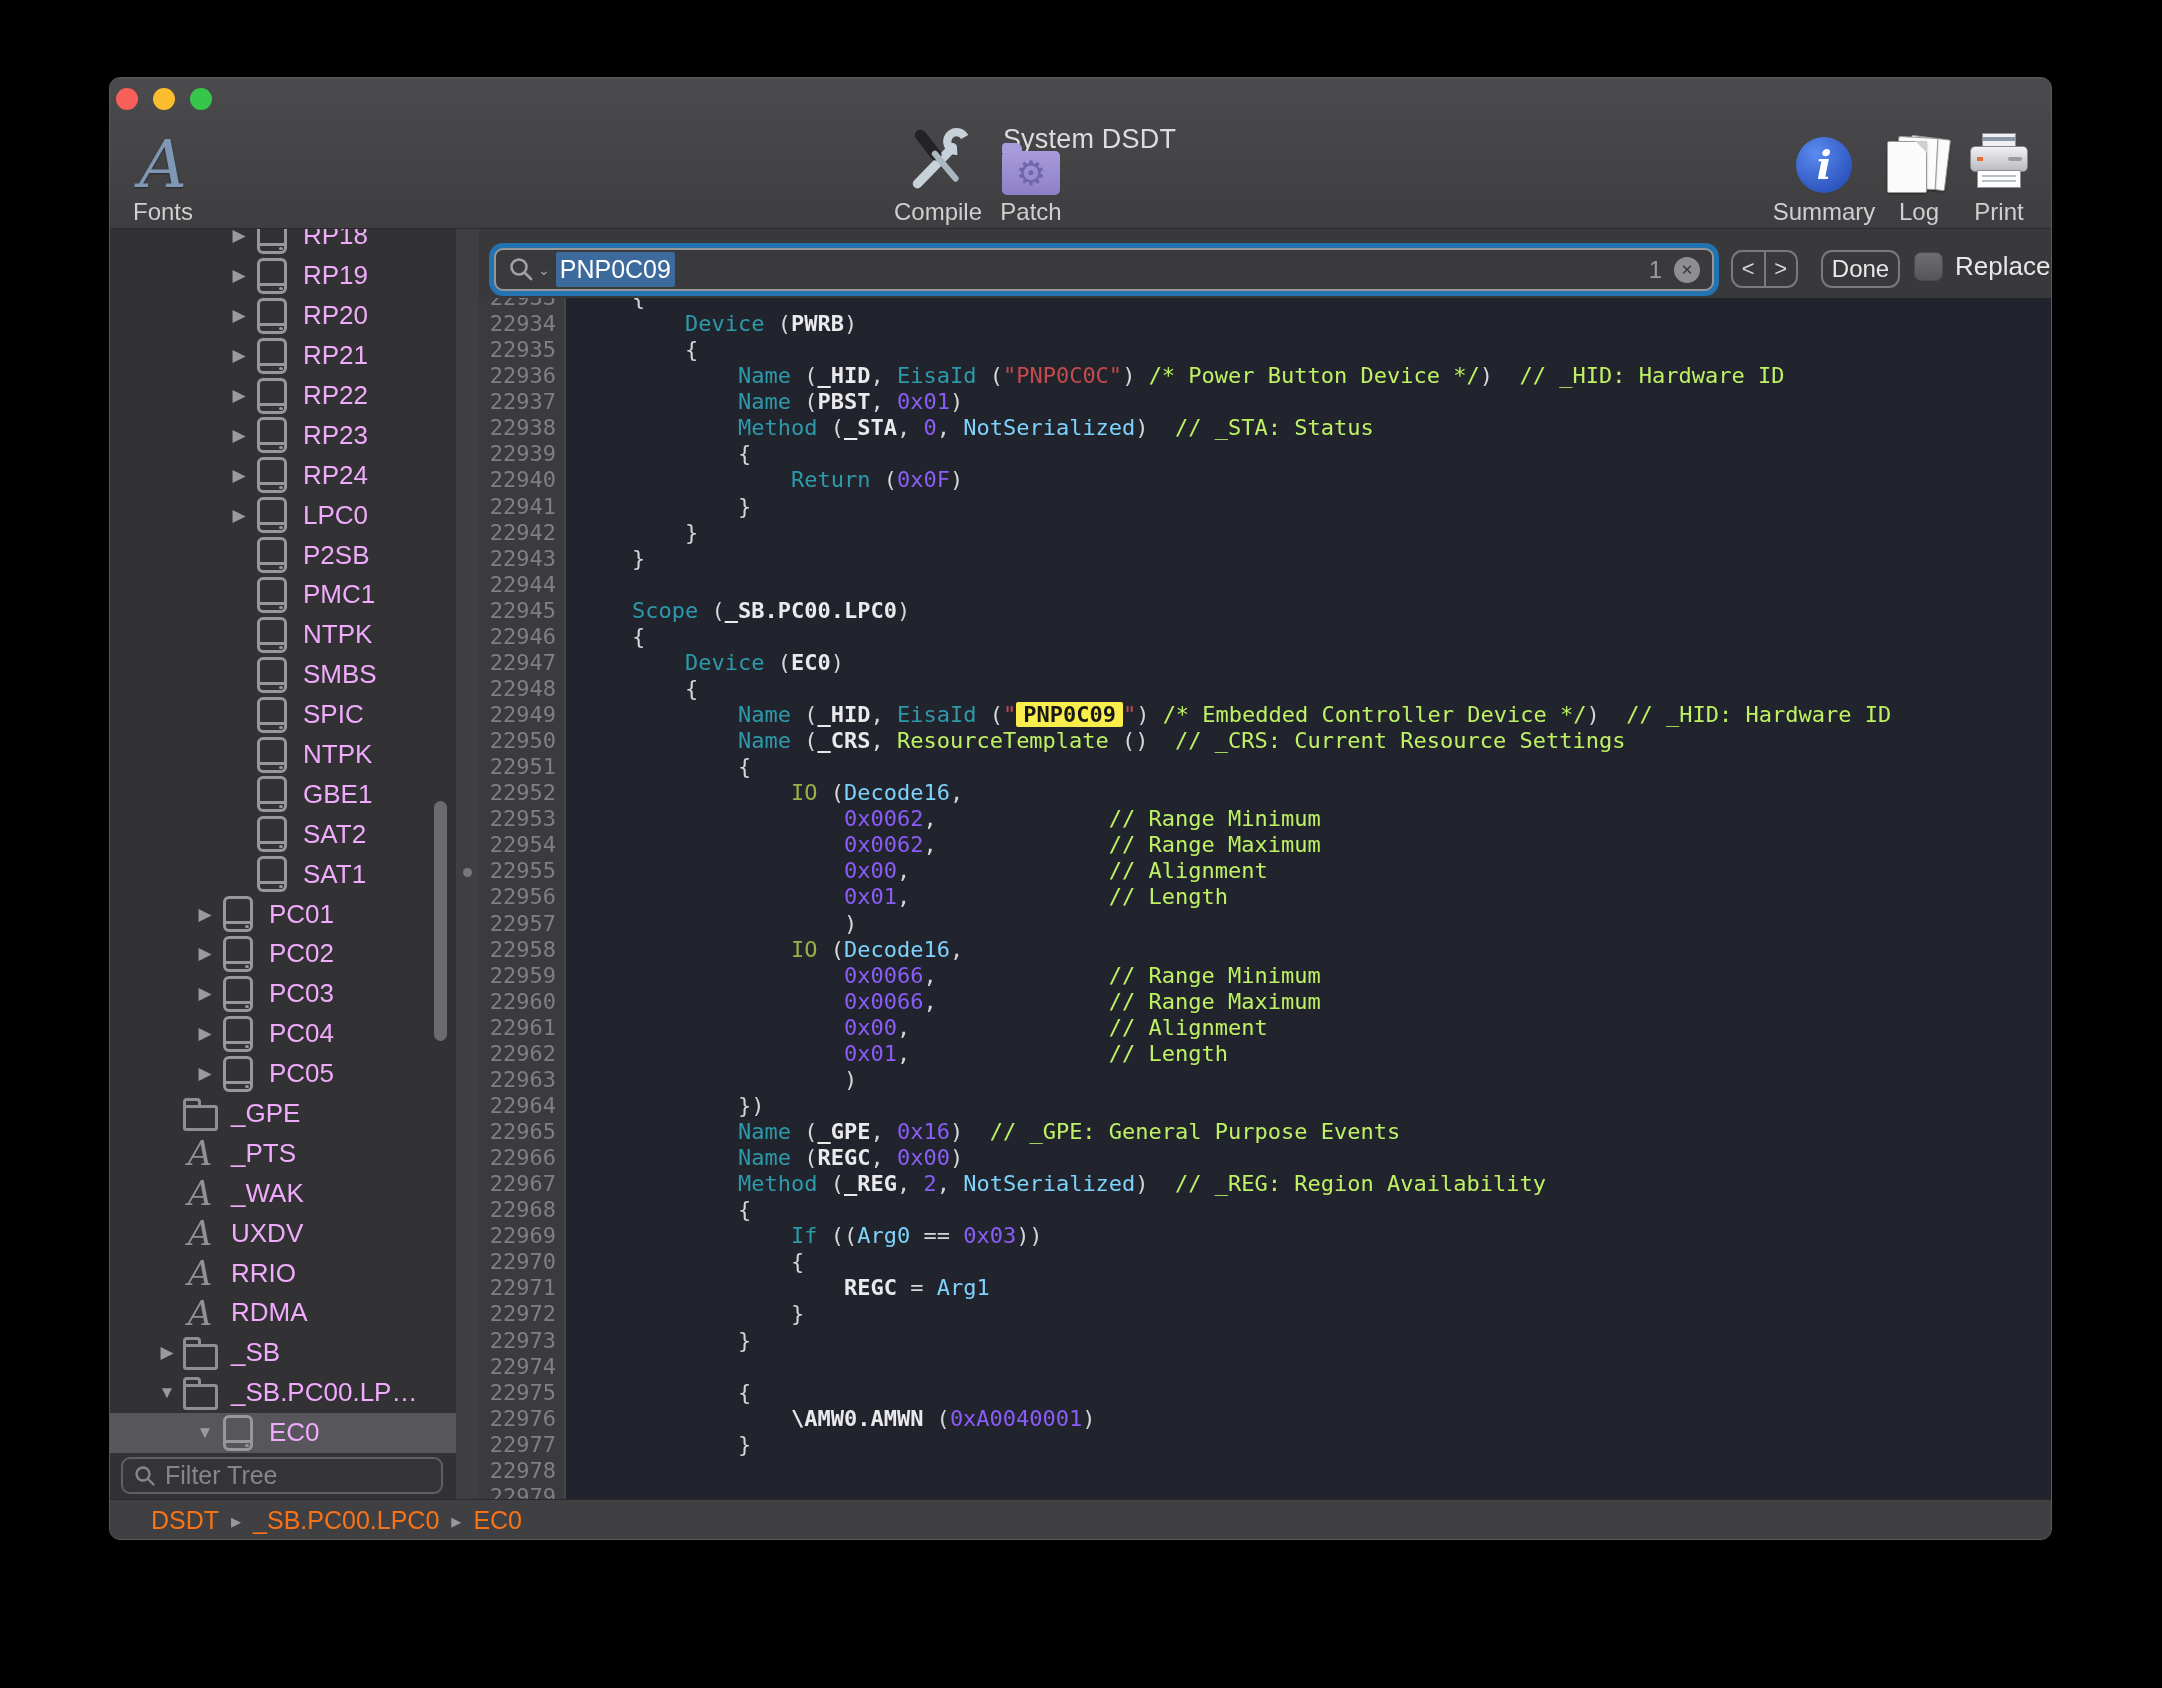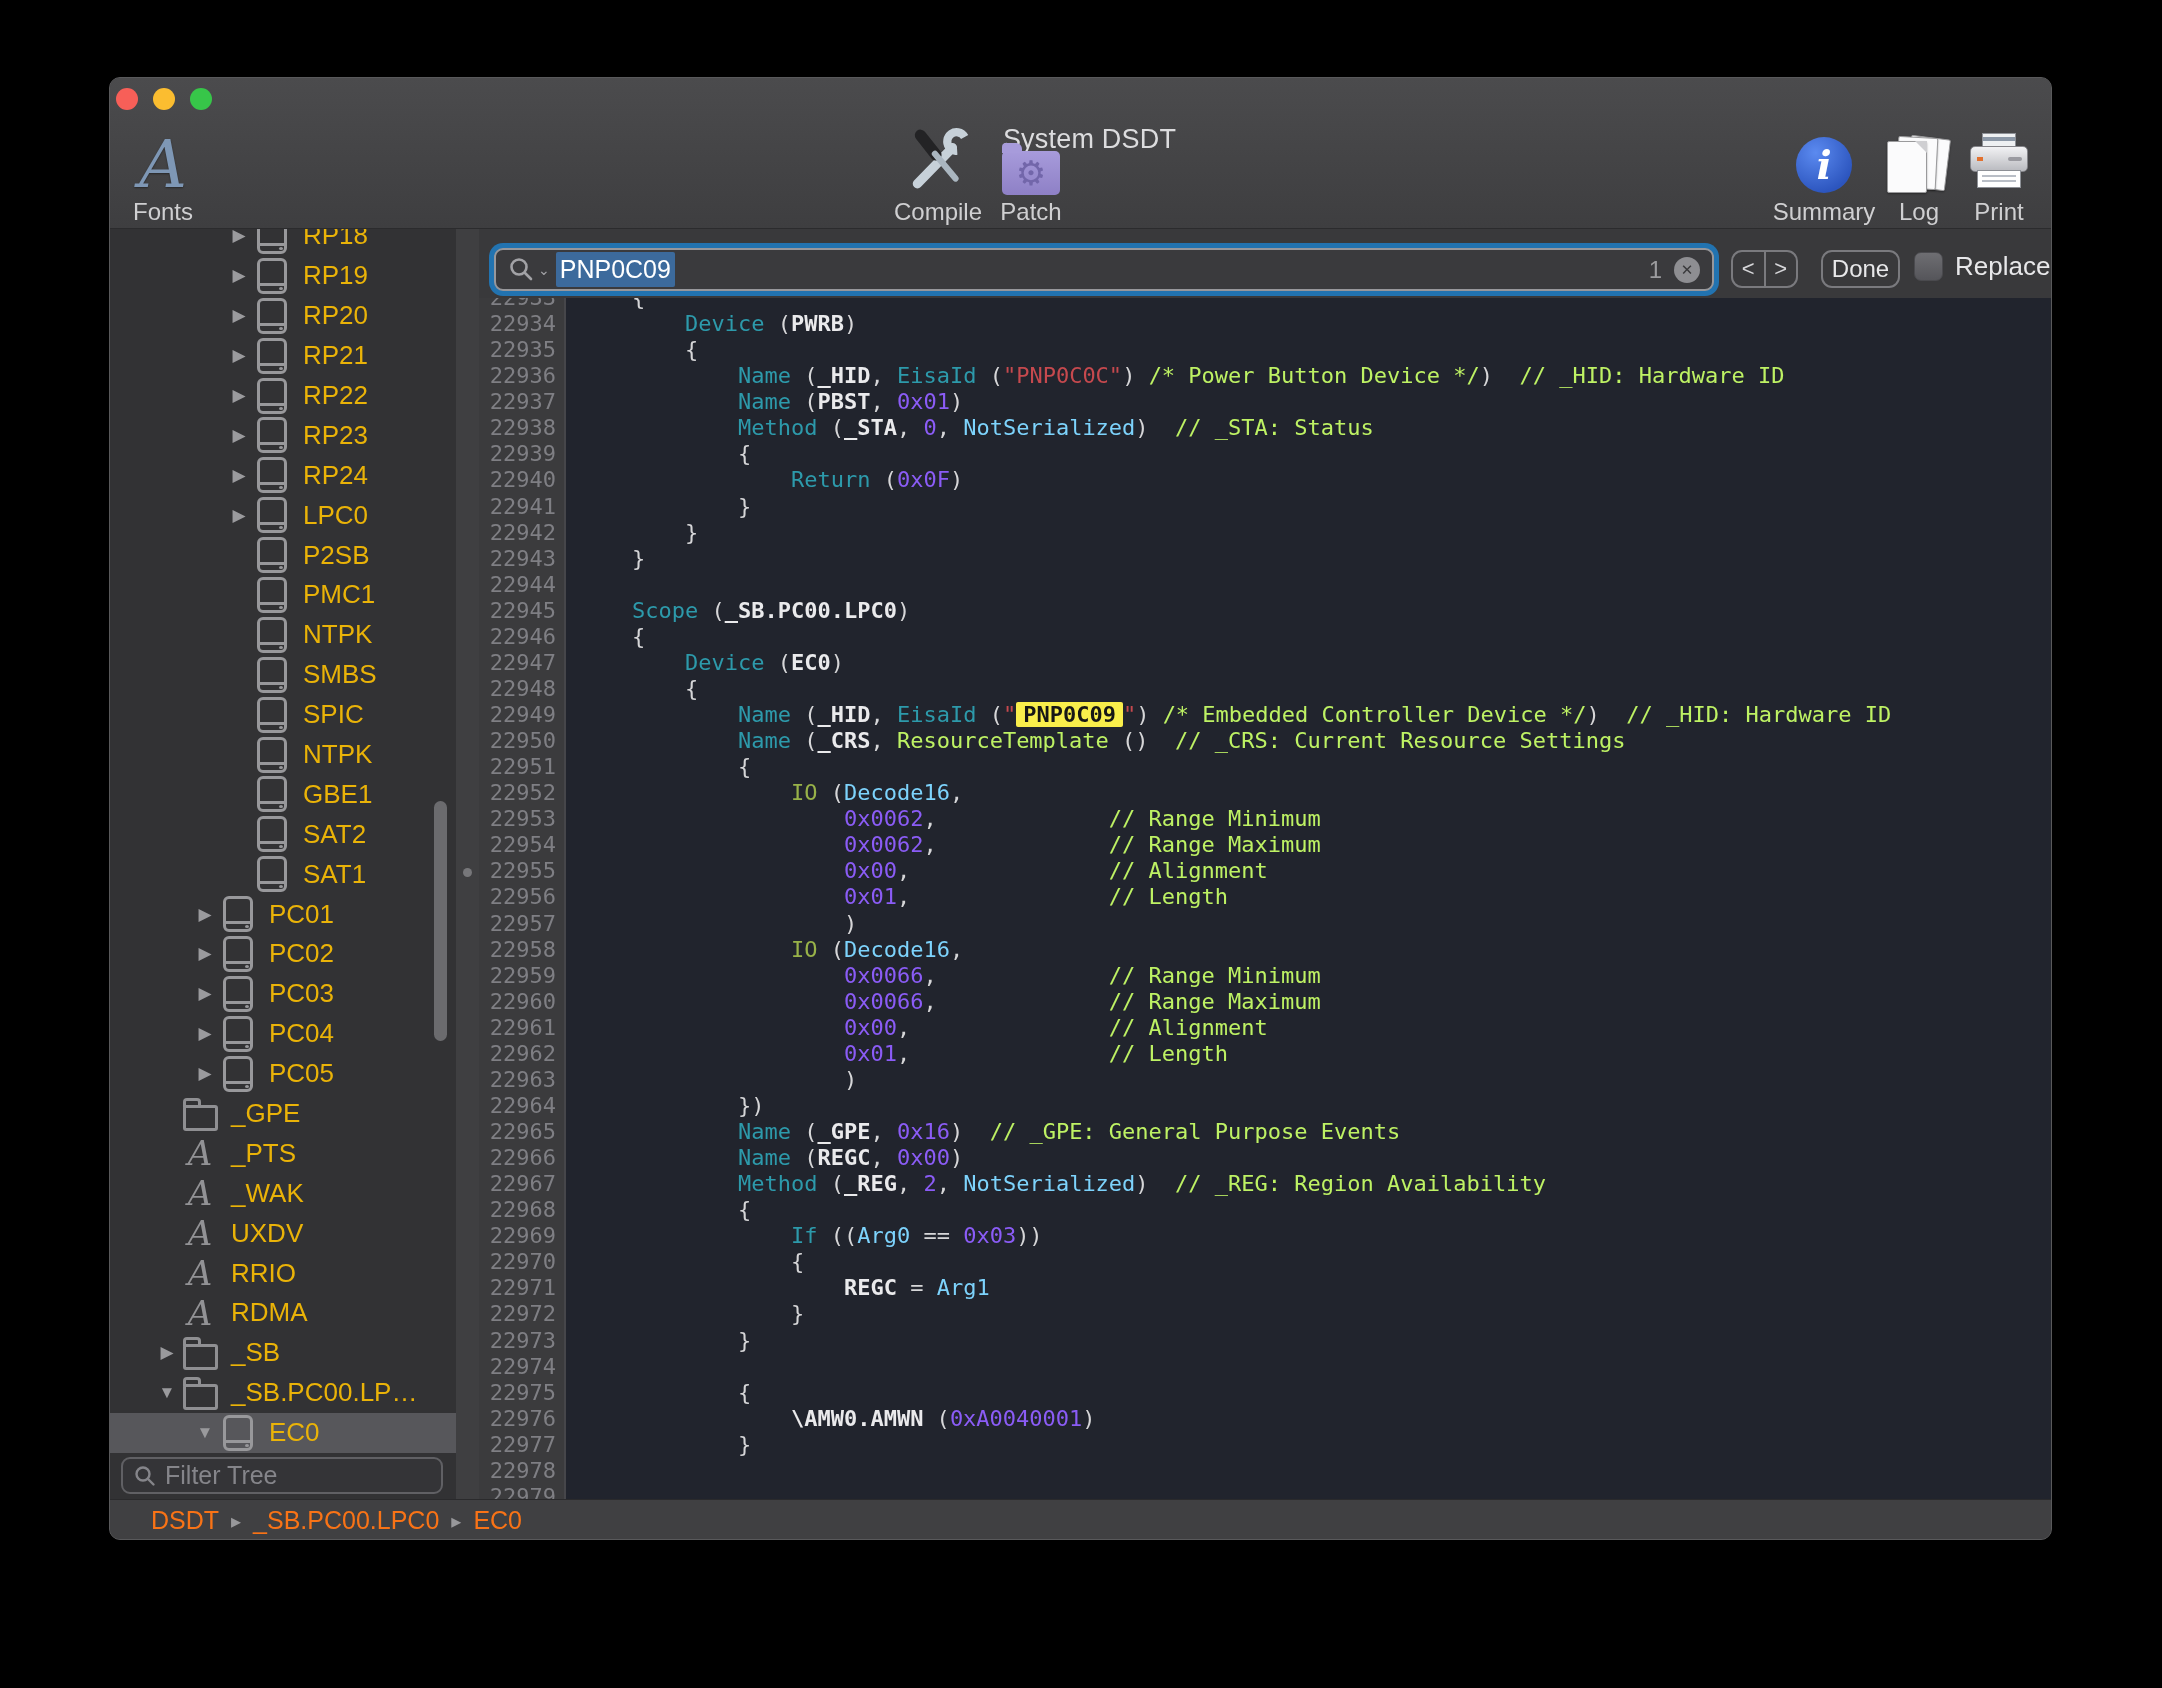--- a/index.html
+++ b/index.html
@@ -44,21 +44,21 @@
   .lvl1{padding-left:42px;}
   .lvl2{padding-left:80px;}
   .lvl3{padding-left:114px;}
   .ic{width:36px;height:38px;flex:none;display:flex;align-items:center;justify-content:center;margin-right:13px;}
   .ic-device{width:24px;height:30px;border:3px solid #98989b;border-radius:6px;position:relative;}
   .ic-device::after{content:"";position:absolute;left:-1px;right:-1px;bottom:5px;border-top:3px solid #98989b;}
   .ic-device::before{content:"";position:absolute;right:1px;bottom:1px;width:4px;height:3px;background:#98989b;border-radius:50%;}
   .ic-folder{width:29px;height:20px;border:3px solid #8f8f92;border-radius:3px;position:relative;margin-top:8px;}
   .ic-folder::before{content:"";position:absolute;top:-10px;left:-3px;width:12px;height:6px;border:3px solid #8f8f92;border-bottom:none;border-radius:4px 4px 0 0;}
   .ic-method{font-family:"DejaVu Serif",serif;font-style:italic;font-size:34px;color:#929295;line-height:1;}
-  .tree-label{font-size:26px;color:#eab308;}
+  .tree-label{font-size:26px;color:#f0abfc;}
   .side-scrollthumb{position:absolute;left:324px;top:572px;width:13px;height:240px;border-radius:7px;background:rgba(155,155,158,.55);}
   
   .filter-wrap{position:absolute;left:0;top:1375px;width:346px;height:46px;background:#323234;}
   .filter-box{position:absolute;left:11px;top:4px;width:322px;height:37px;border:2px solid #606064;border-radius:9px;box-sizing:border-box;display:flex;align-items:center;background:#343437;}
   .filter-box .mag{margin:0 8px 0 10px;}
   .filter-placeholder{font-size:25px;color:#85858a;}
   
   .splitter{position:absolute;left:346px;top:151px;width:23px;height:1270px;background:#3f3f41;}
   .split-dot{position:absolute;left:7px;top:639px;width:9px;height:9px;border-radius:50%;background:#77777a;}
   

